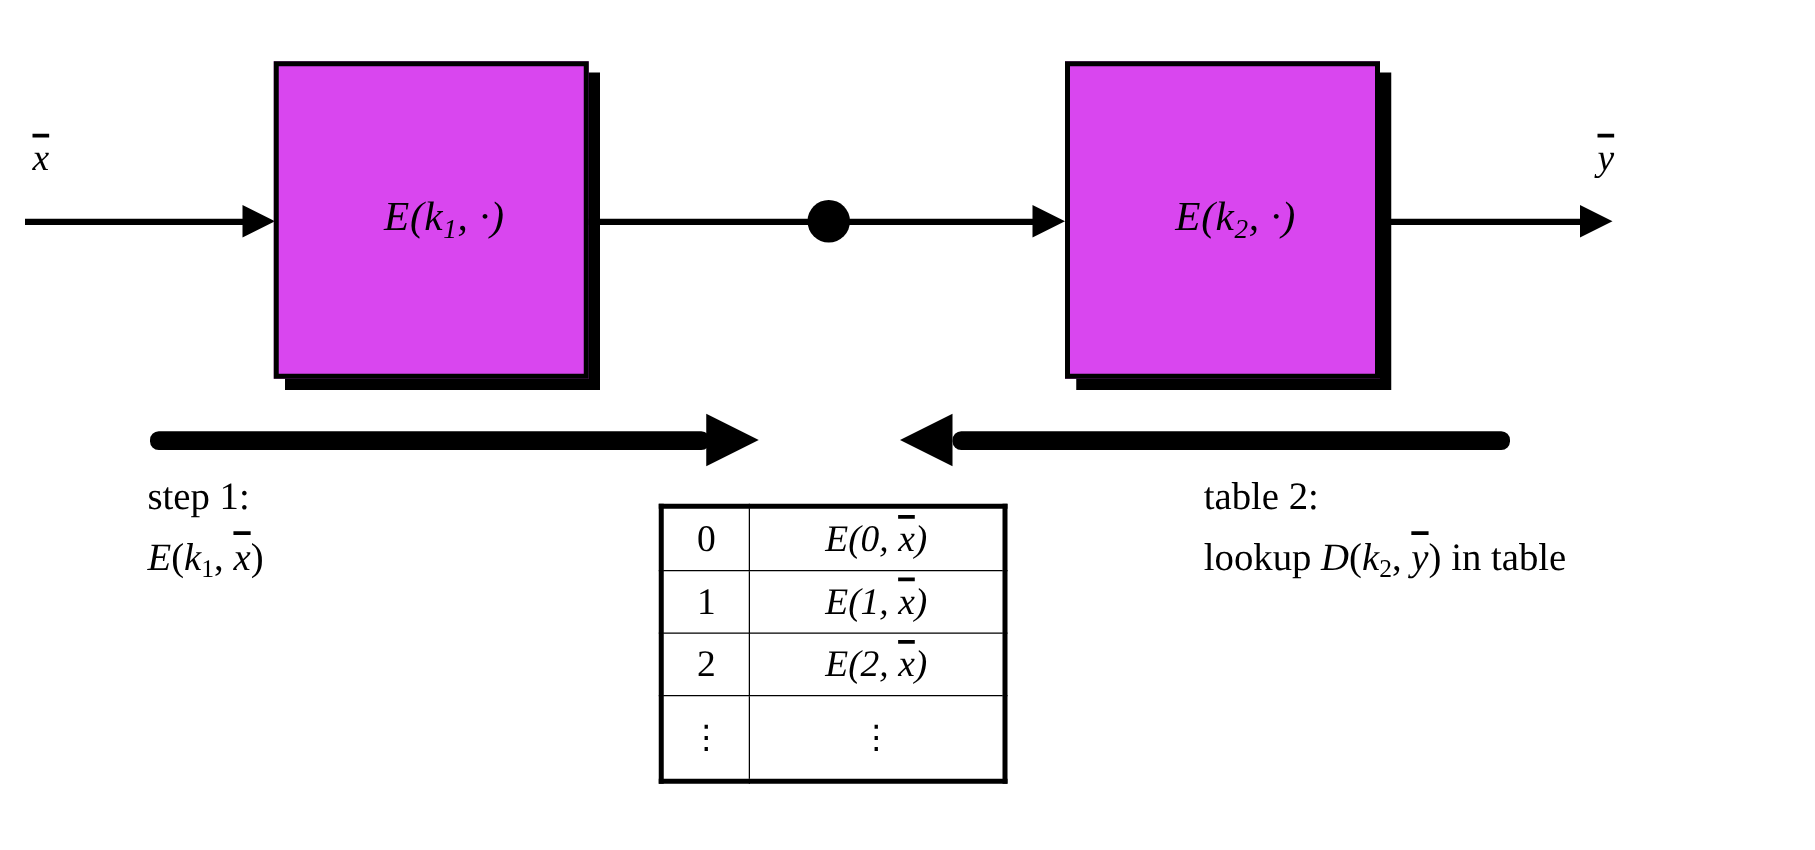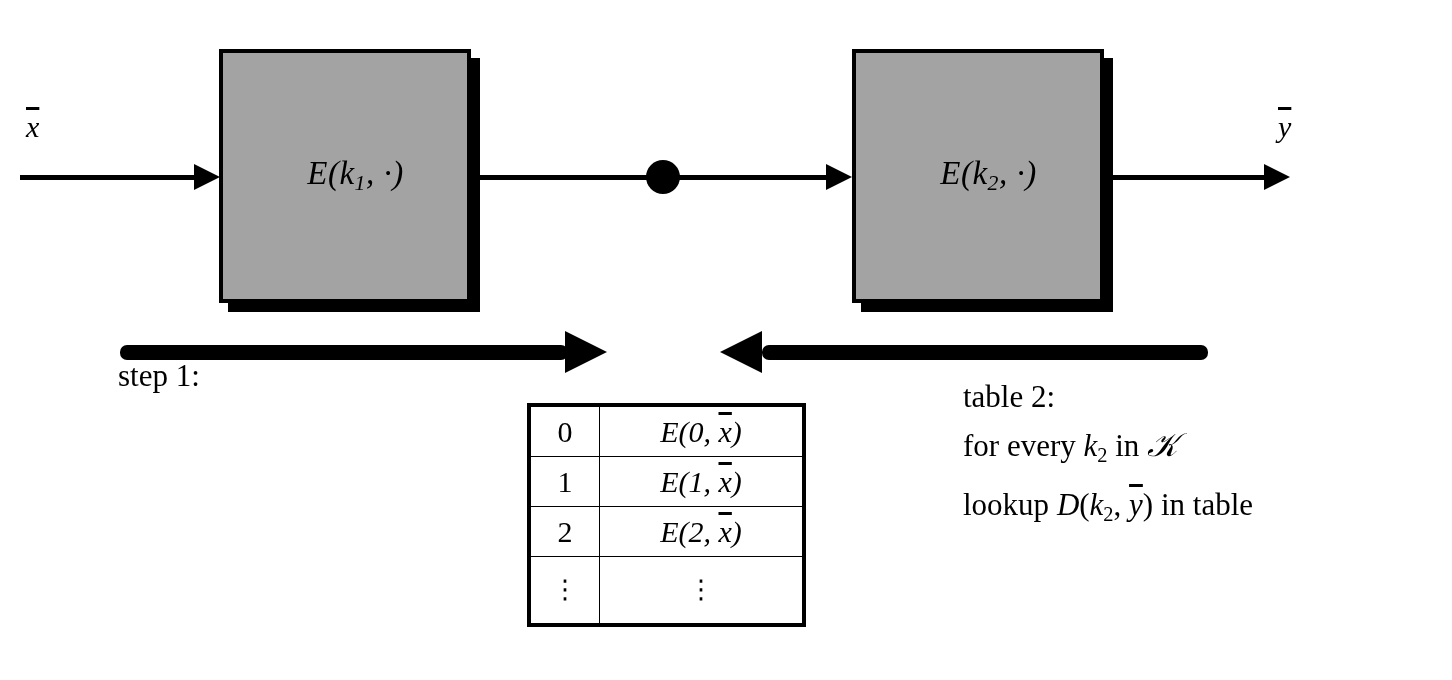--- a/index.html
+++ b/index.html
@@ -26,21 +26,21 @@
     width: 252px;
     height: 254px;
     background: #000000;
   }
   .box-main {
     position: absolute;
     left: 0;
     top: 0;
     width: 252px;
     height: 254px;
-    background: #a3a3a3;
+    background: #d946ef;
     border: 4px solid #000000;
     box-sizing: border-box;
     display: flex;
     align-items: center;
     justify-content: center;
     padding-left: 21px;
   }
   .box-label {
     font-size: 33px;
     font-style: italic;
@@ -185,30 +185,30 @@
   <div class="signal-label" style="left:1278px; top:112px;">
     <span class="ital ovl">y</span>
   </div>
 
   <div class="fat-arrow-shaft" style="left:120px; top:345px; width:448px;"></div>
   <div class="fat-head-r" style="left:565px; top:331px;"></div>
 
   <div class="fat-arrow-shaft" style="left:762px; top:345px; width:446px;"></div>
   <div class="fat-head-l" style="left:720px; top:331px;"></div>
 
-  <div class="caption" style="left:118px; top:351px;">
+  <div class="caption" style="left:118px; top:372px;">
     <div>step 1:</div>
+    <div>
+      <span class="math">E</span>(<span class="kappa">k</span><span class="sub">1</span>,&nbsp;<span class="ital ovl">x</span>)
+    </div>
   </div>
 
   <div class="caption" style="left:963px; top:372px;">
     <div>table 2:</div>
     <div>
-      for every <span class="kappa">k</span><span class="sub">2</span> in <span class="scriptK">𝒦</span>
-    </div>
-    <div>
       lookup <span class="math">D</span>(<span class="kappa">k</span><span class="sub">2</span>,&nbsp;<span class="ital ovl">y</span>) in table
     </div>
   </div>
 
   <table class="lookup-table" style="left:527px; top:403px;">
     <tbody>
       <tr>
         <td class="key-col">0</td>
         <td class="val-col">
           <span class="math">E</span>(0,&nbsp;<span class="ital ovl">x</span>)

